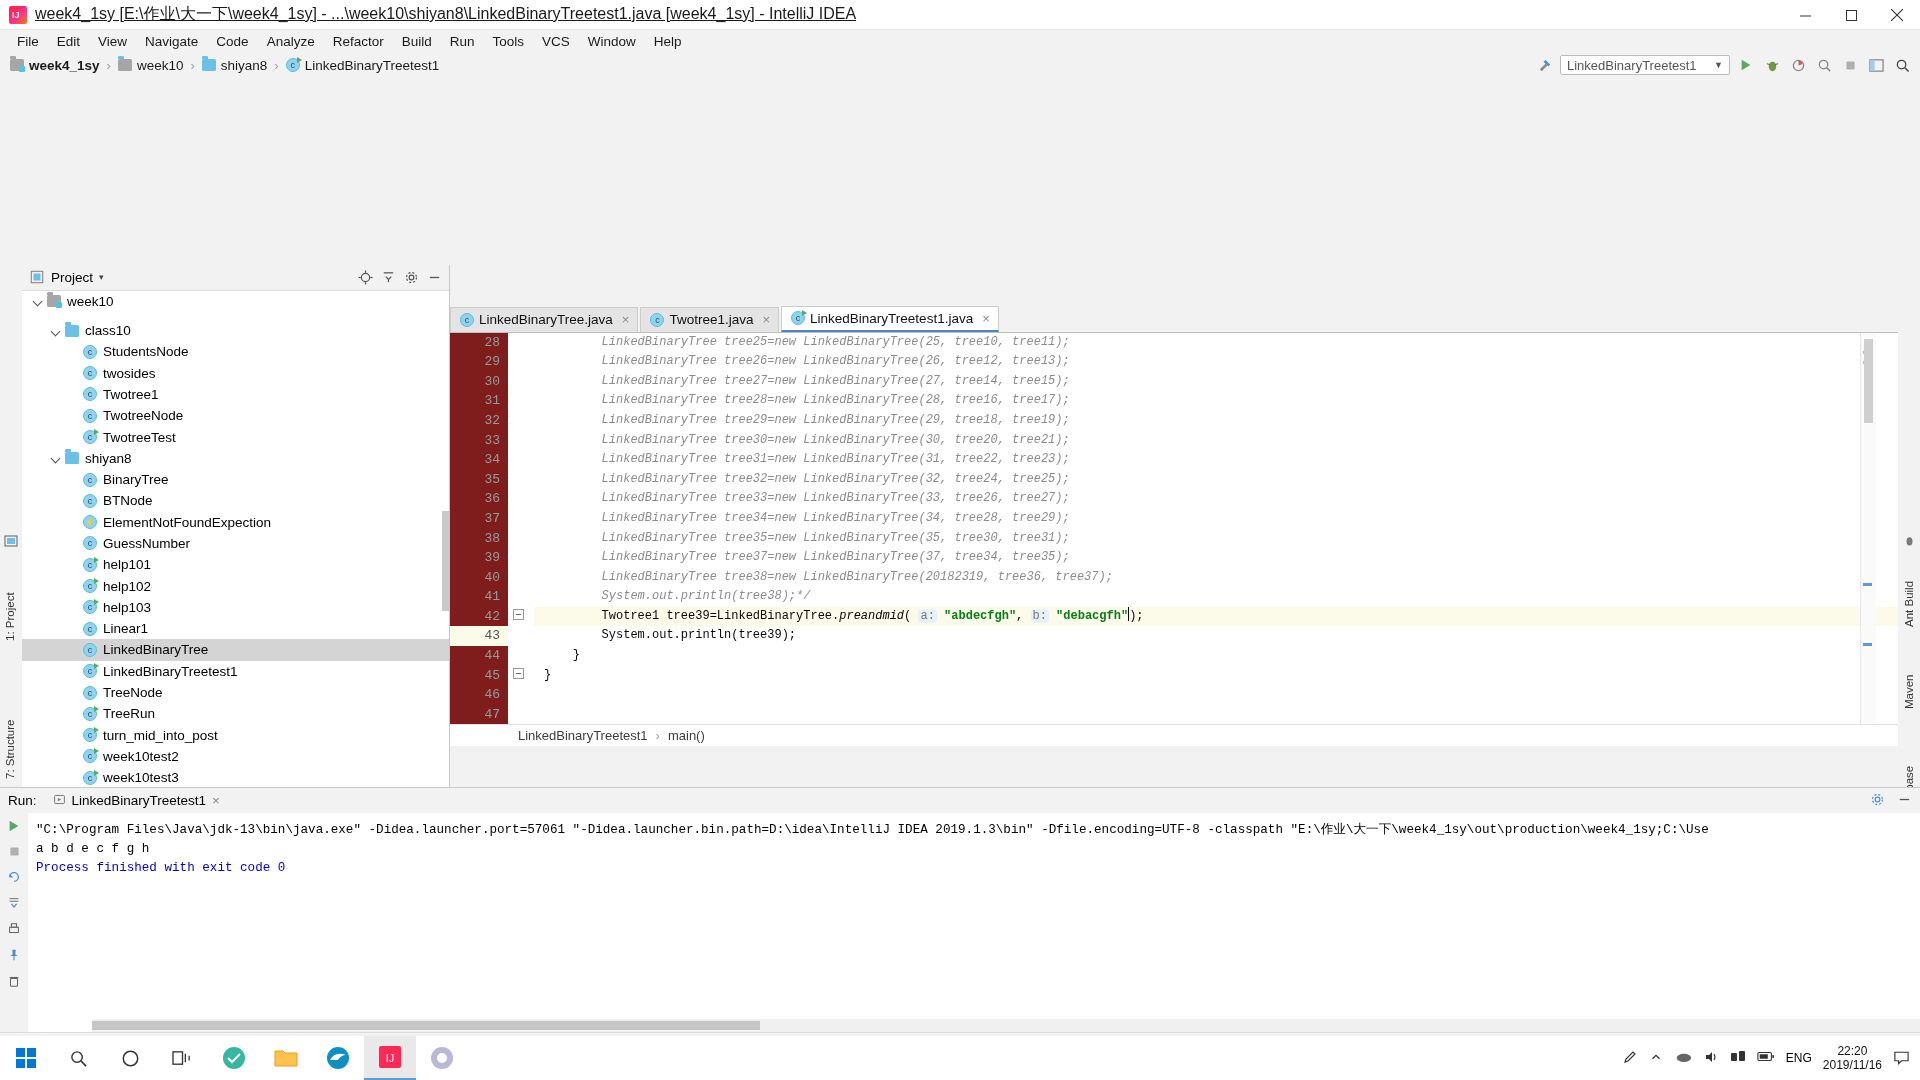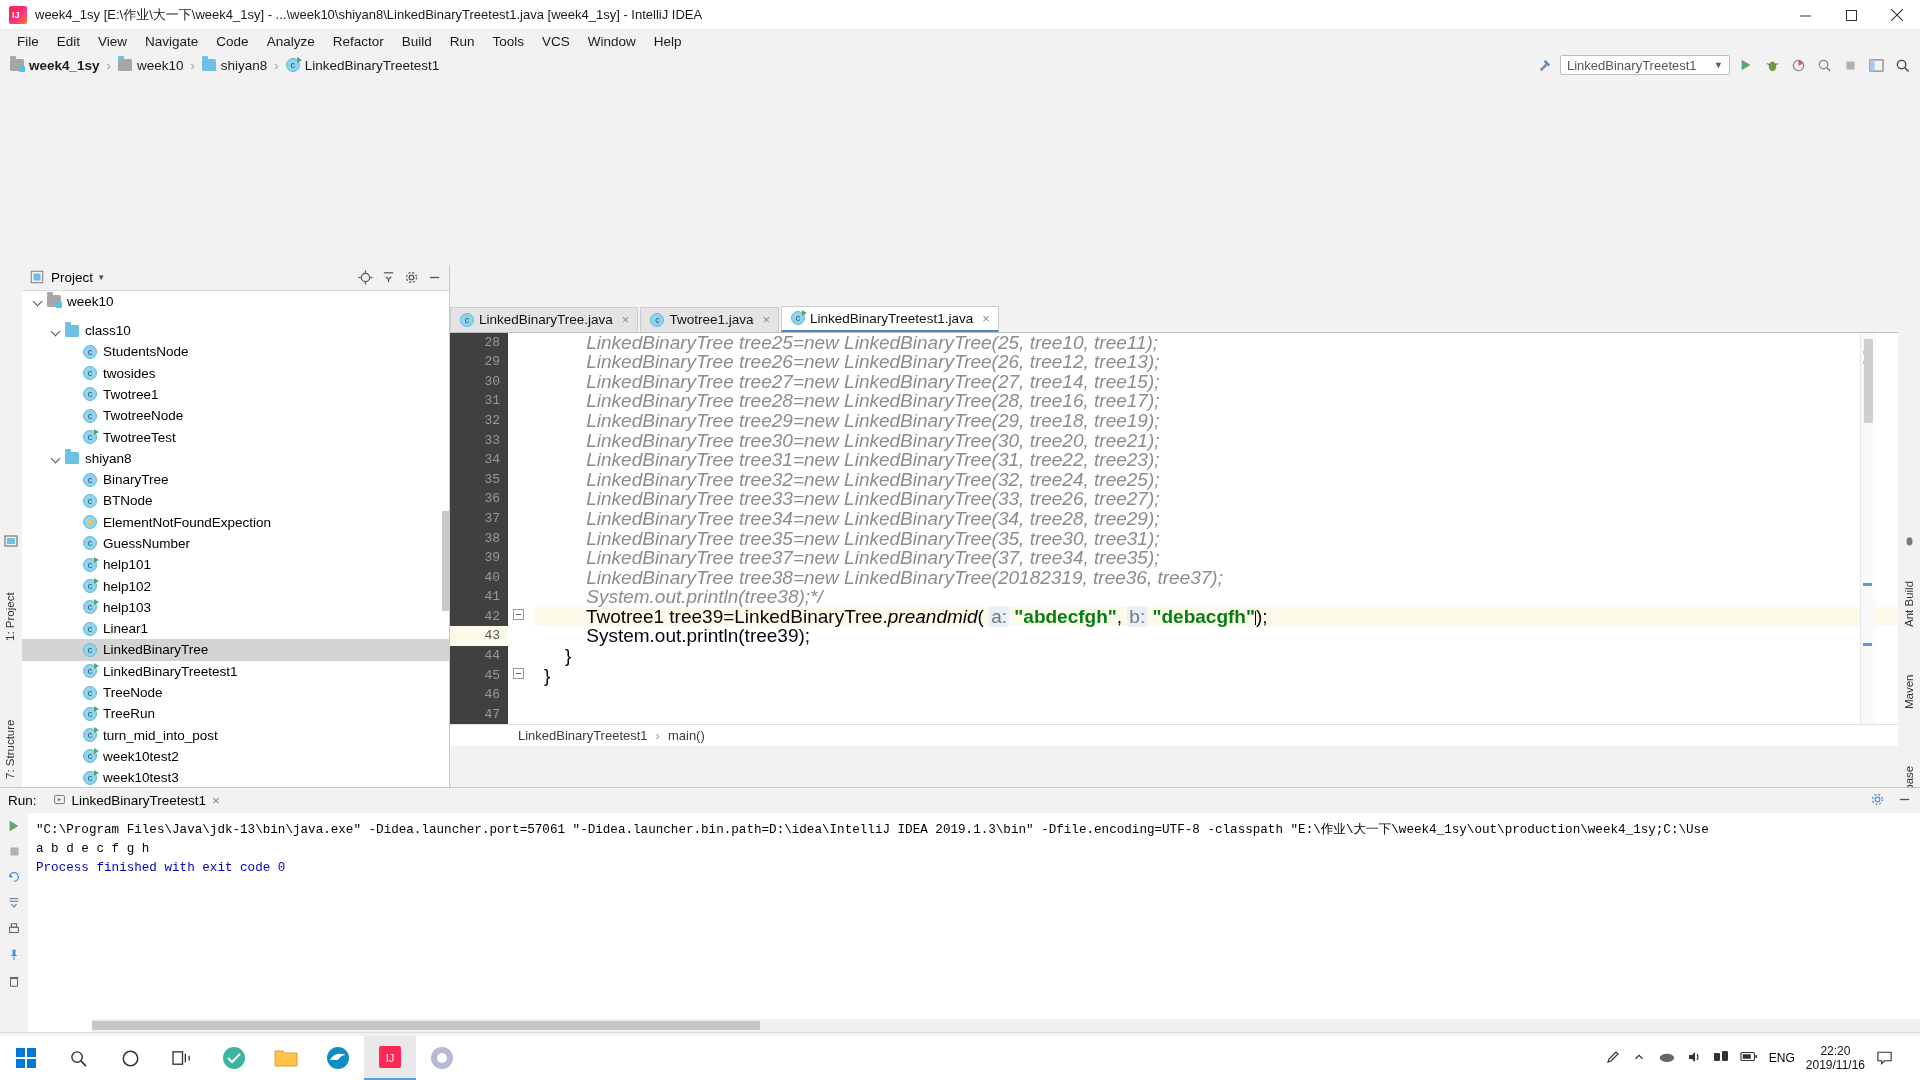--- a/index.html
+++ b/index.html
@@ -16,21 +16,21 @@
 
   
   .titlebar{
     height:30px; background:#ffffff; display:flex; align-items:center;
     border-bottom:1px solid #e8e8e8; position:relative;
   }
   .titlebar .ij-logo{ width:18px;height:18px;margin:0 8px 0 9px; flex:none; position:relative;}
   .titlebar .ij-logo .sq{position:absolute;inset:0;border-radius:2px;
        background:linear-gradient(135deg,#fe2857 0%,#fe2857 30%,#ff318c 55%,#f97a12 100%);}
   .titlebar .ij-logo .mark{position:absolute;left:3px;top:3px;color:#fff;font-size:9px;font-weight:bold;font-family:"Liberation Sans",sans-serif;line-height:12px;}
-  .title-text{ font-size:13px; color:#1a1a1a; white-space:nowrap; }
+  .title-text{ font-size:16px; color:#1a1a1a; white-space:nowrap;text-decoration:underline; }
   .win-controls{ position:absolute; right:0; top:0; height:30px; display:flex; }
   .win-btn{ width:46px;height:30px; display:flex;align-items:center;justify-content:center; }
   .win-btn svg{ display:block; }
 
   
   .menubar{ height:22px; background:#f2f2f2; display:flex; align-items:center; padding-left:8px; gap:0px;}
   .menu-item{ padding:2px 9px; font-size:13.5px; color:#1a1a1a; white-space:nowrap; }
 
   
   .navbar{ height:26px; background:#f2f2f2; display:flex; align-items:center; padding-left:10px; position:relative;}
@@ -75,25 +75,25 @@
   .tree-scroll{ position:absolute; right:0px; top:220px; width:7px; height:100px; background:#c9c9c9; border-radius:0;}
 
   
   .editor-col{ flex:1; display:flex; flex-direction:column; min-width:0; background:#fff;}
   .tabs{ height:26px; background:#f2f2f2; display:flex; align-items:flex-end; border-bottom:1px solid #c0c0c0;}
   .tab{ height:25px; display:flex; align-items:center; gap:5px; padding:0 8px 0 9px; font-size:13.5px;
       background:#e4e4e4; border:1px solid #cccccc; border-bottom:none; margin-right:2px; color:#111;}
   .tab.active{ background:#ffffff; border-bottom:2px solid #4a86c8; height:26px;}
   .tab .x{ color:#8a8a8a; font-size:13px; margin-left:4px;}
   .edit-area{ flex:1; display:flex; position:relative; overflow:hidden; background:#fff;}
-  .gutter{ width:58px; background:#404040; text-align:right; padding-top:0; flex:none; border-right:0; position:relative;}
+  .gutter{ width:58px; background:#7f1d1d; text-align:right; padding-top:0; flex:none; border-right:0; position:relative;}
   .gutter .ln{ height:19.6px; line-height:19.6px; font-size:13px; color:#999; padding-right:8px;
      font-family:"Liberation Mono", monospace;}
   .fold-col{ width:26px; background:#fff; flex:none; position:relative;}
-  .code{ flex:1; position:relative; font-family:Liberation Sans, sans-serif; font-size:19px; overflow:hidden;}
+  .code{ flex:1; position:relative; font-family:Liberation Mono, monospace; font-size:12px; overflow:hidden;}
   .cline{ height:19.6px; line-height:19.6px; white-space:pre; padding-left:10px; }
   .cline.cur{ background:#fcfae8; }
   .ital{ font-style:italic; color:#8c8c8c; }
   .str{ color:#067d17; font-weight:bold;}
   .meth{ color:#000; font-style:italic;}
   .plain{ color:#080808; }
   .caret{ display:inline-block; width:1px; height:14px; background:#000; vertical-align:-2px;}
   .breadcrumbs-ed{ height:22px; background:#fff; border-top:1px solid #e0e0e0; display:flex;align-items:center;
      padding-left:68px; font-size:13px; color:#3c3c3c; gap:8px;}
   .mini-map{ position:absolute; right:22px; top:0; width:16px; bottom:0; background:#fafafa; border-left:1px solid #e6e6e6;}
@@ -118,21 +118,21 @@
   .toolwin-bar{ position:absolute; left:0; right:0; bottom:28px; height:20px; background:#f2f2f2;
        display:flex; align-items:center; gap:18px; padding-left:28px; font-size:13px; border-top:1px solid #dcdcdc;}
   .twb-item{ display:flex; align-items:center; gap:5px; }
   .twb-right{ position:absolute; right:10px; display:flex; align-items:center; gap:6px;}
   .statusbar{ position:absolute; left:0; right:0; bottom:0; height:28px; background:#f2f2f2;
        display:flex; align-items:center; padding-left:8px; gap:8px; font-size:13.5px; border-top:1px solid #dcdcdc;}
   .sb-right{ position:absolute; right:6px; display:flex; align-items:center; gap:14px; font-size:13px;}
   .os-taskbar{ position:absolute; left:0; right:0; bottom:0; height:44px; background:#ffffff; display:flex; align-items:center; z-index:40;}
   .tb-item{ width:52px; height:44px; display:flex; align-items:center; justify-content:center;}
   .tb-item.active{ background:#e9e9e9; border-bottom:2px solid #5a9fd4;}
-  .tray{ position:absolute; right:17px; height:44px; display:flex; align-items:center; gap:11px; padding-right:10px;}
+  .tray{ position:absolute; right:0; height:44px; display:flex; align-items:center; gap:11px; padding-right:10px;}
   .clock{ text-align:center; font-size:12px; line-height:14px; color:#111; }
 </style>
 </head>
 <body>
 
 <div id="app">
 
   <div class="titlebar">
     <div class="ij-logo">
       <div class="sq"></div>

